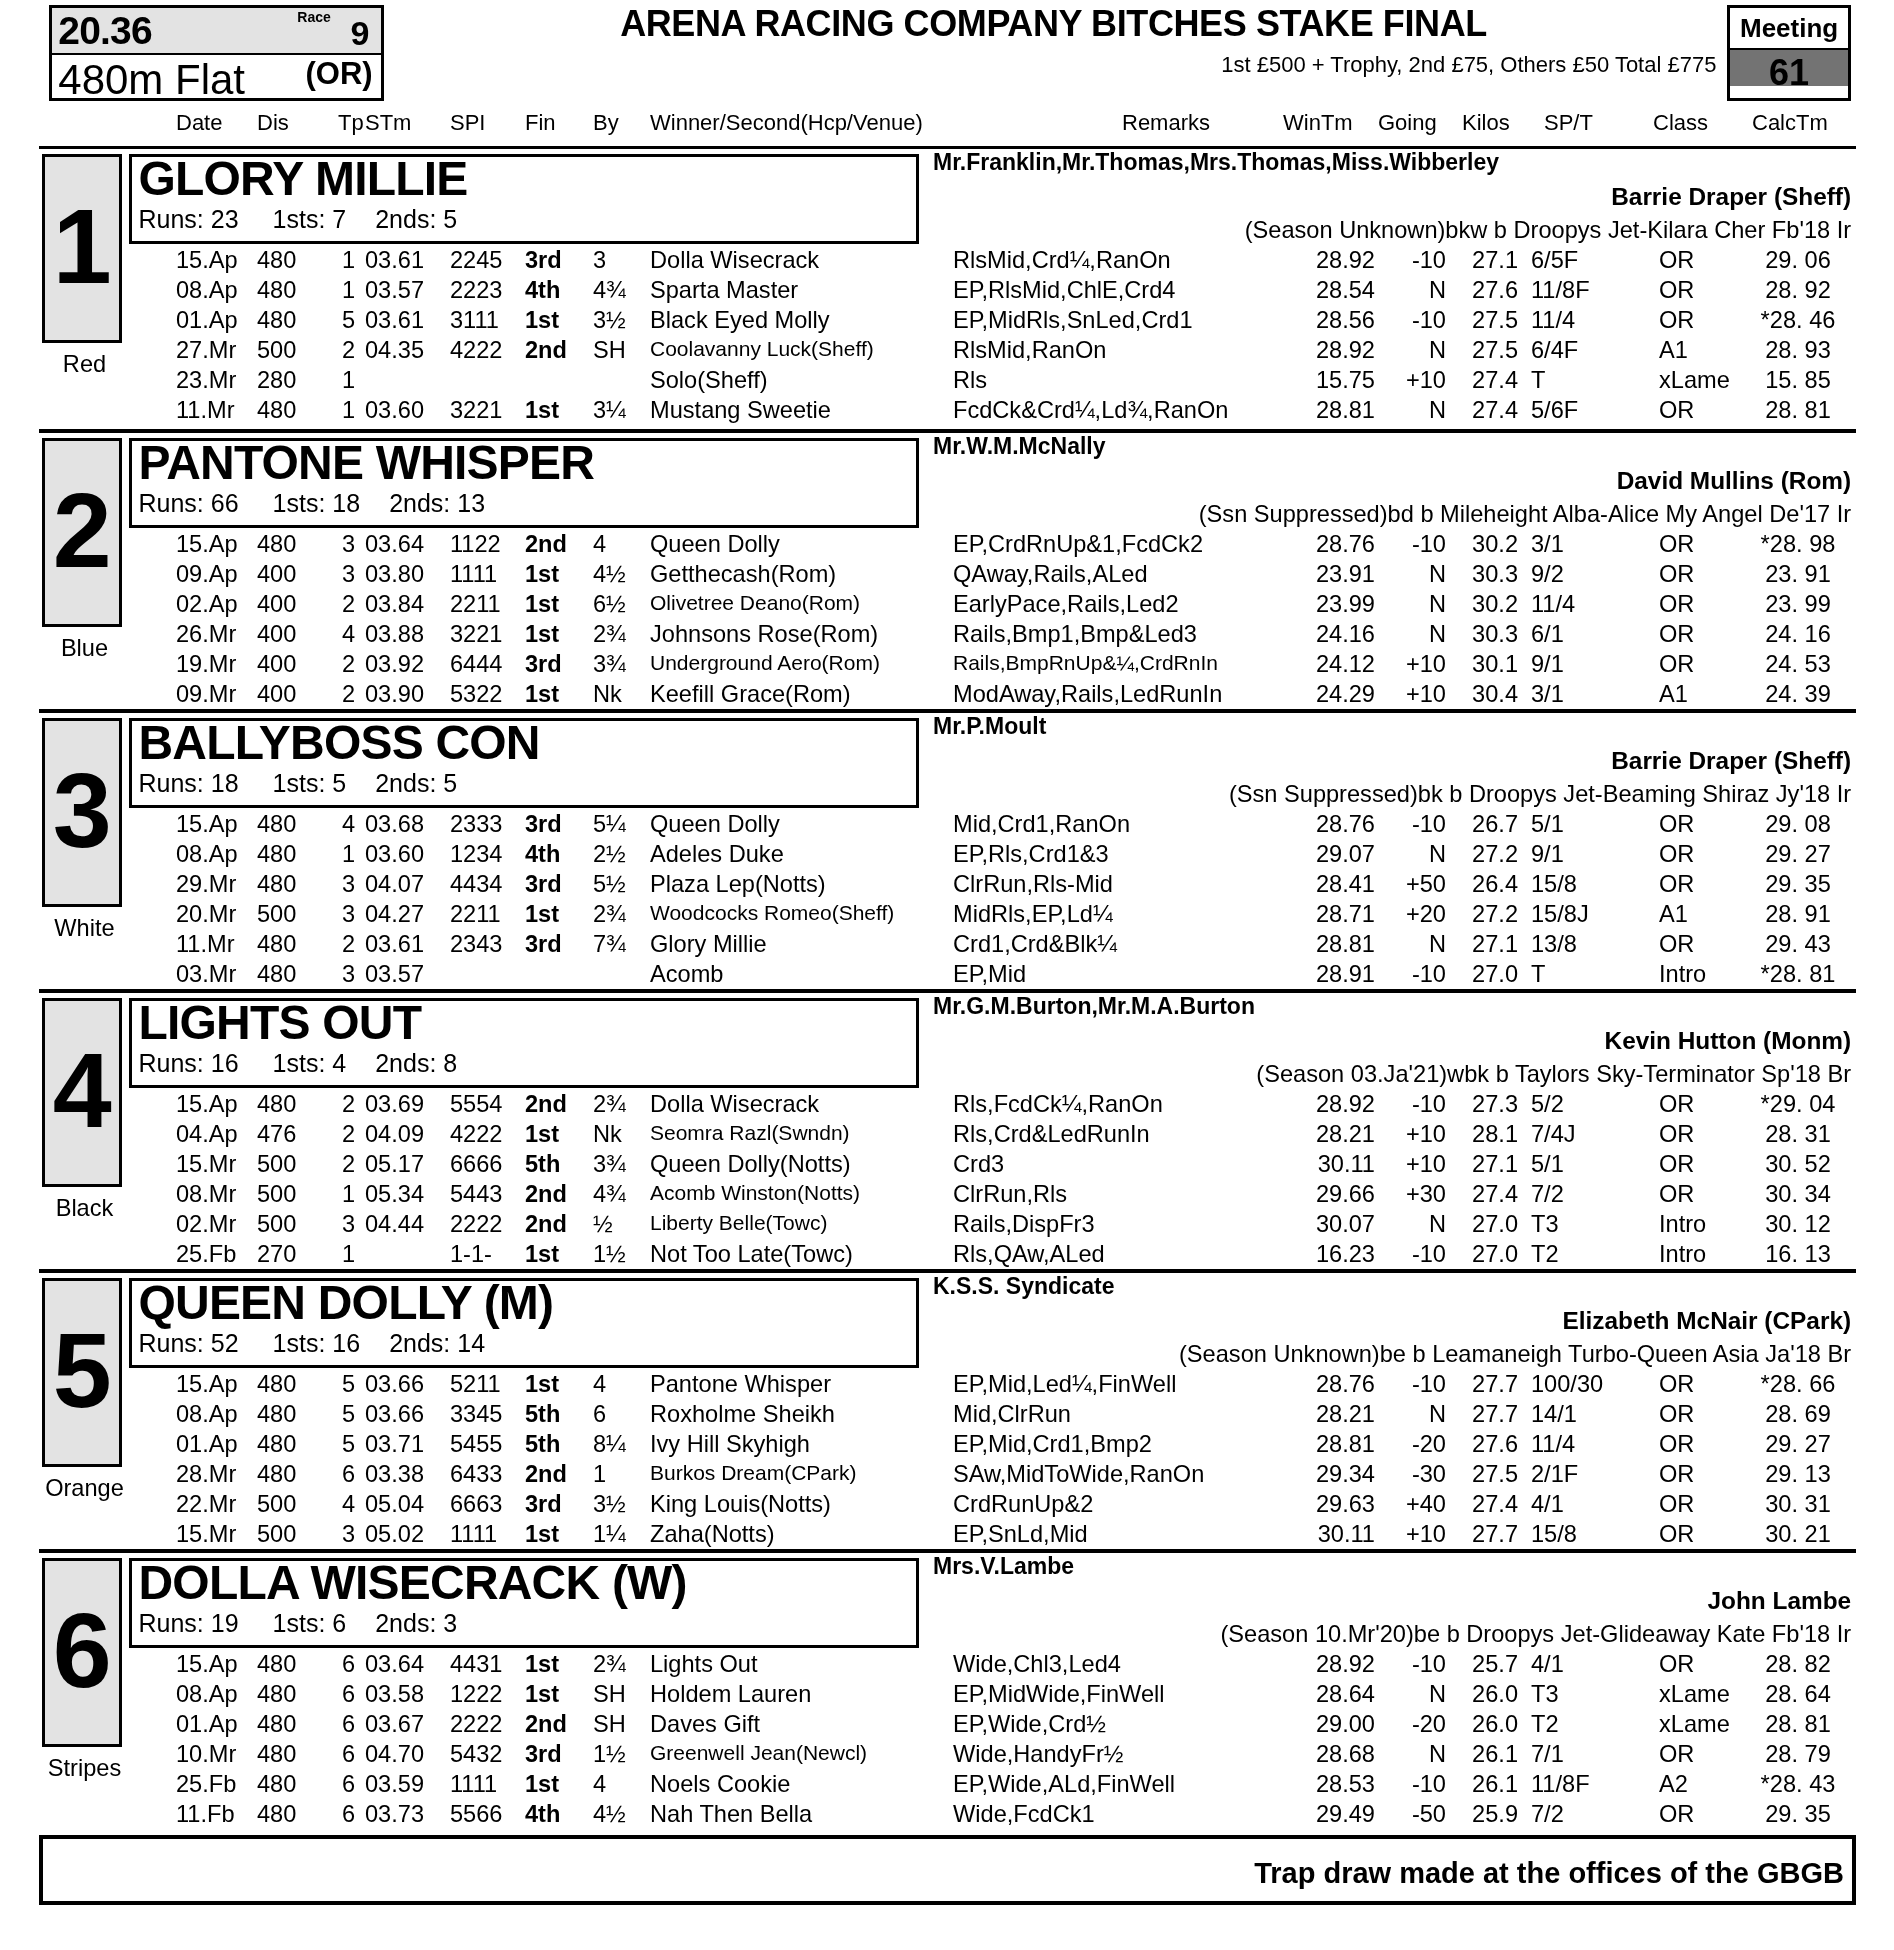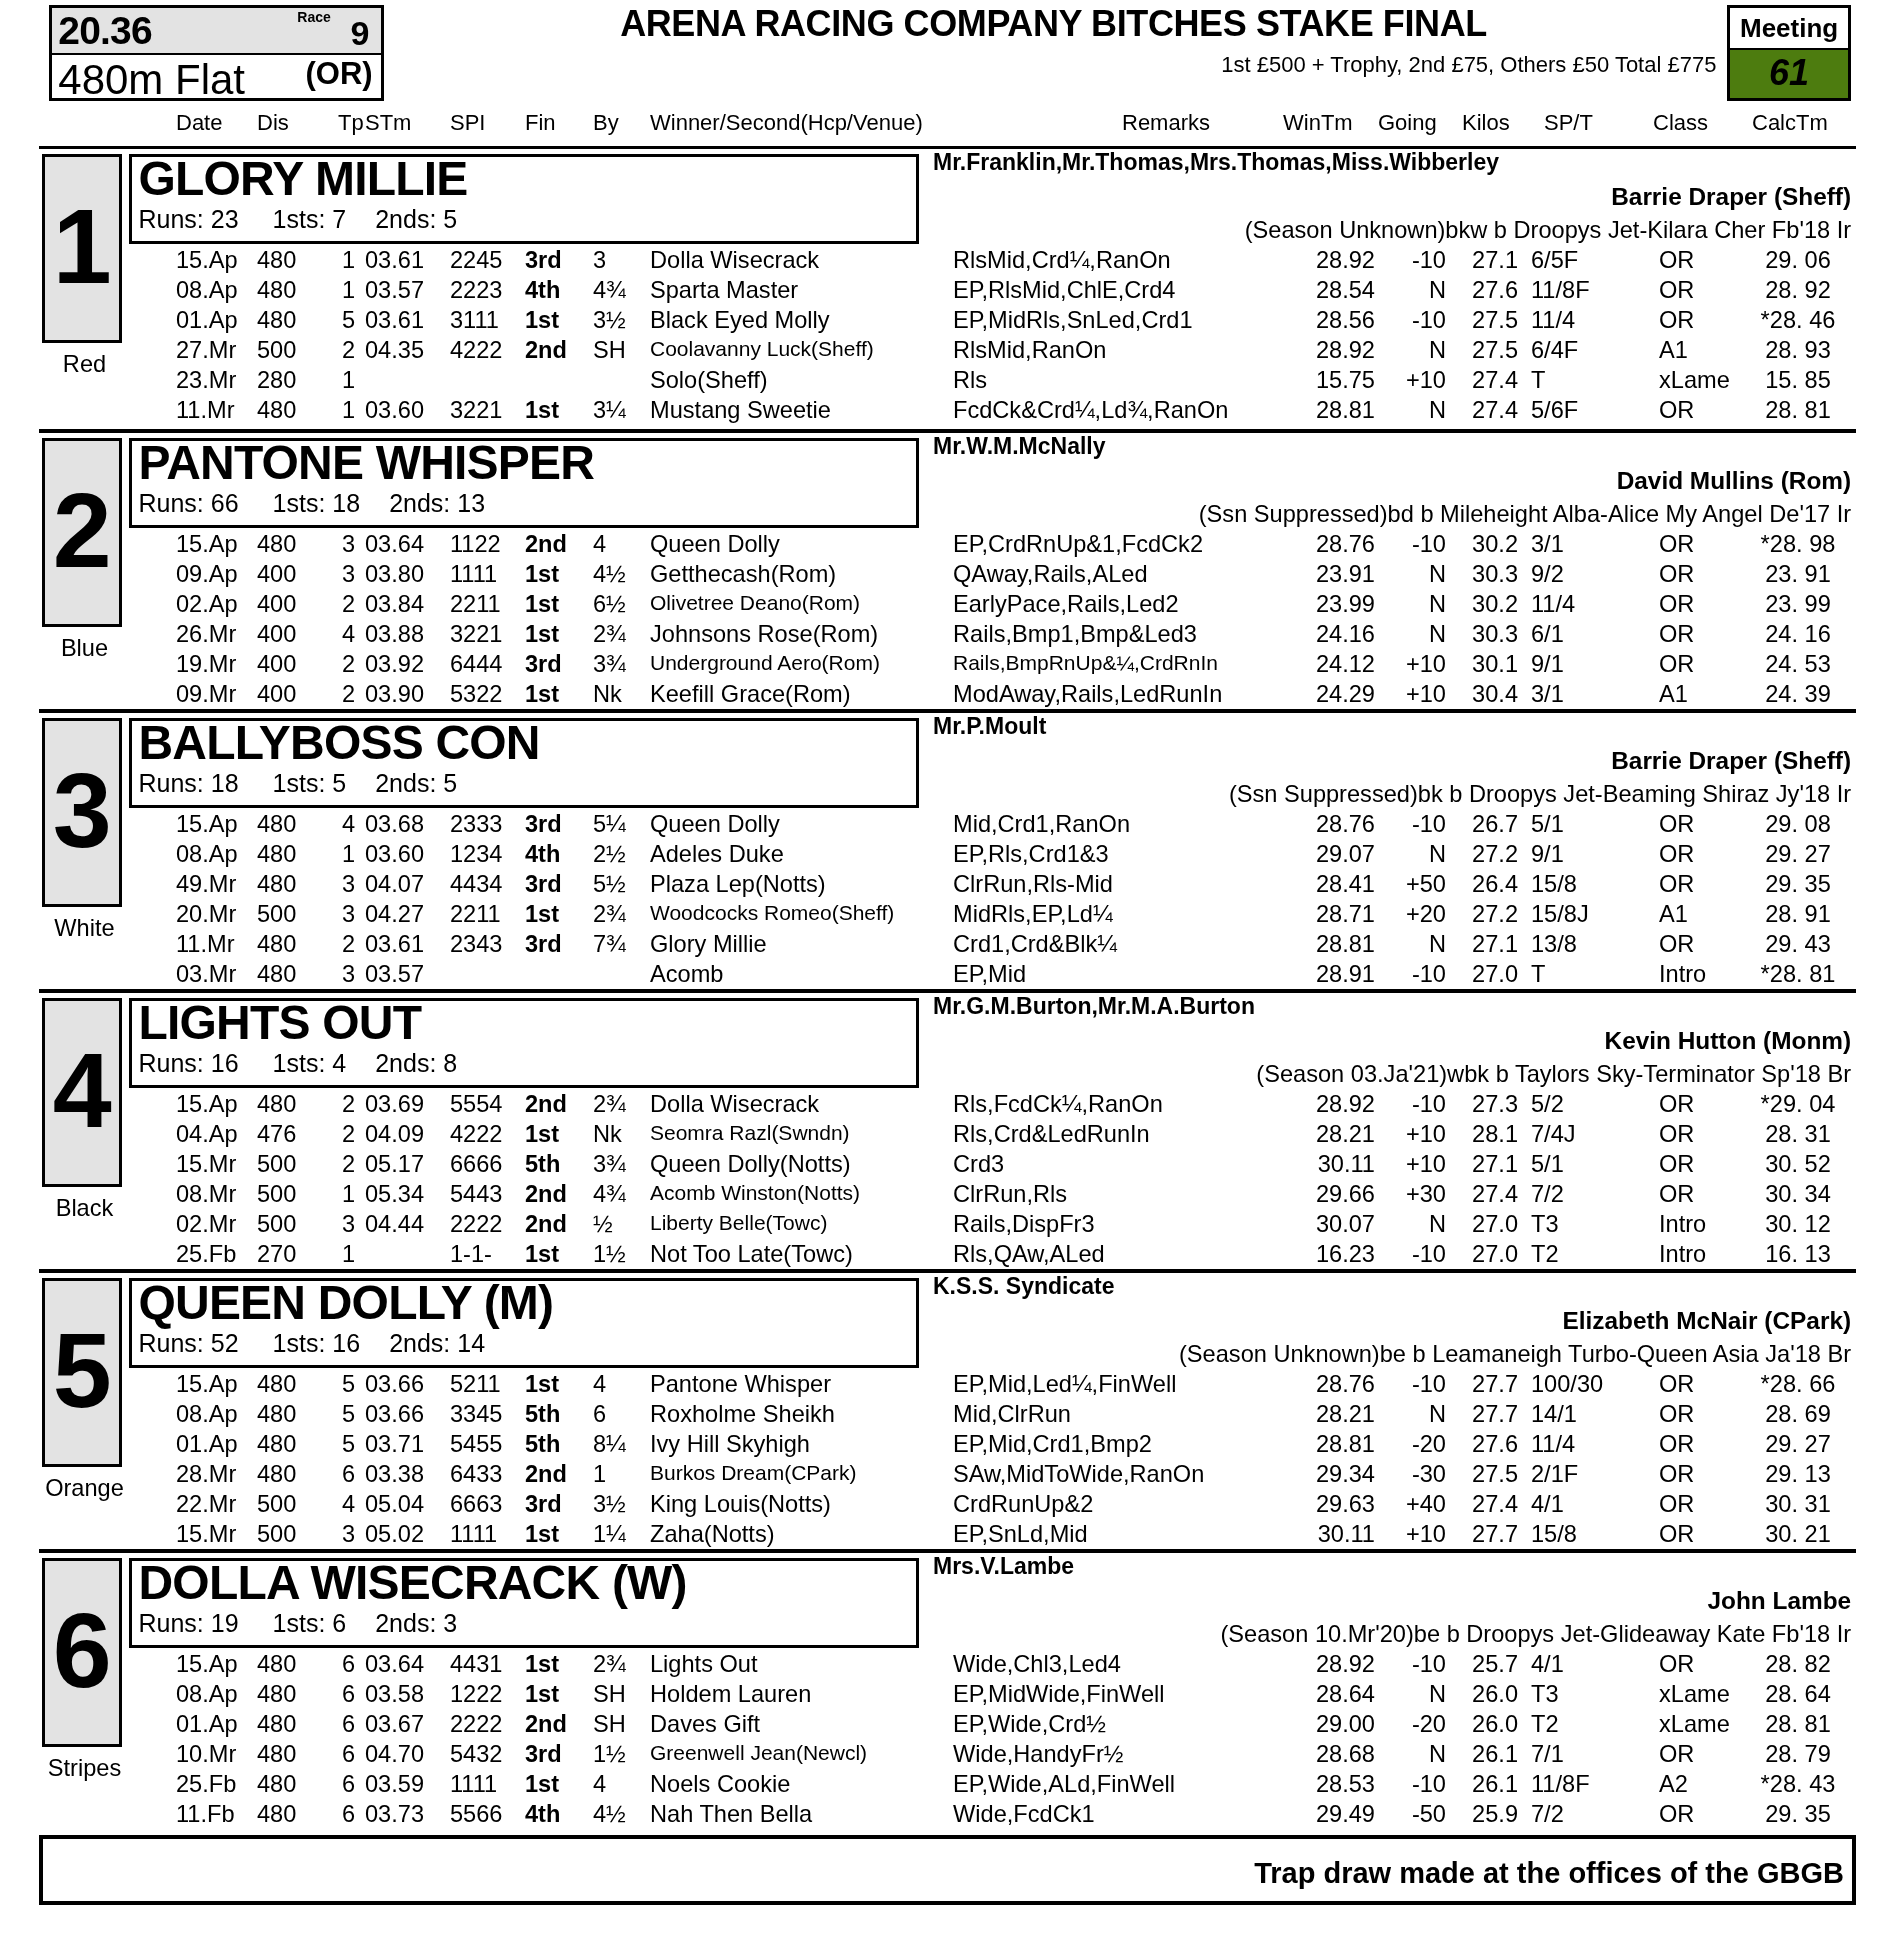--- a/index.html
+++ b/index.html
@@ -106,26 +106,25 @@
   }
   .meeting-label {
     height: 42px;
     line-height: 41px;
     font-size: 26px;
     font-weight: bold;
     border-bottom: 2.4px solid #000;
     background: #fff;
   }
   .meeting-num {
-    height: 48px;
+    height: 36px;
     line-height: 46px;
     font-size: 36px;
     font-weight: bold;
-    background: #4d7c0f;
-    font-style: italic;
+    background: #737373;
   }
 
   
   .col-head {
     position: relative;
     height: 34px;
     font-size: 22px;
     margin-top: 3.3px;
   }
   .col-head span { position: absolute; top: 0; white-space: nowrap; }
@@ -598,21 +597,21 @@
       <span class="c-win">Adeles Duke</span>
       <span class="c-rem">EP,Rls,Crd1&amp;3</span>
       <span class="c-wintm">29.07</span>
       <span class="c-going">N</span>
       <span class="c-kilos">27.2</span>
       <span class="c-sp">9/1</span>
       <span class="c-class">OR</span>
       <span class="c-calc">29. 27</span>
     </div>
           <div class="frow">
-      <span class="c-date">49.Mr</span>
+      <span class="c-date">29.Mr</span>
       <span class="c-dis">480</span>
       <span class="c-tp">3</span>
       <span class="c-stm">04.07</span>
       <span class="c-spi">4434</span>
       <span class="c-fin">3rd</span>
       <span class="c-by">5½</span>
       <span class="c-win">Plaza Lep(Notts)</span>
       <span class="c-rem">ClrRun,Rls-Mid</span>
       <span class="c-wintm">28.41</span>
       <span class="c-going">+50</span>

